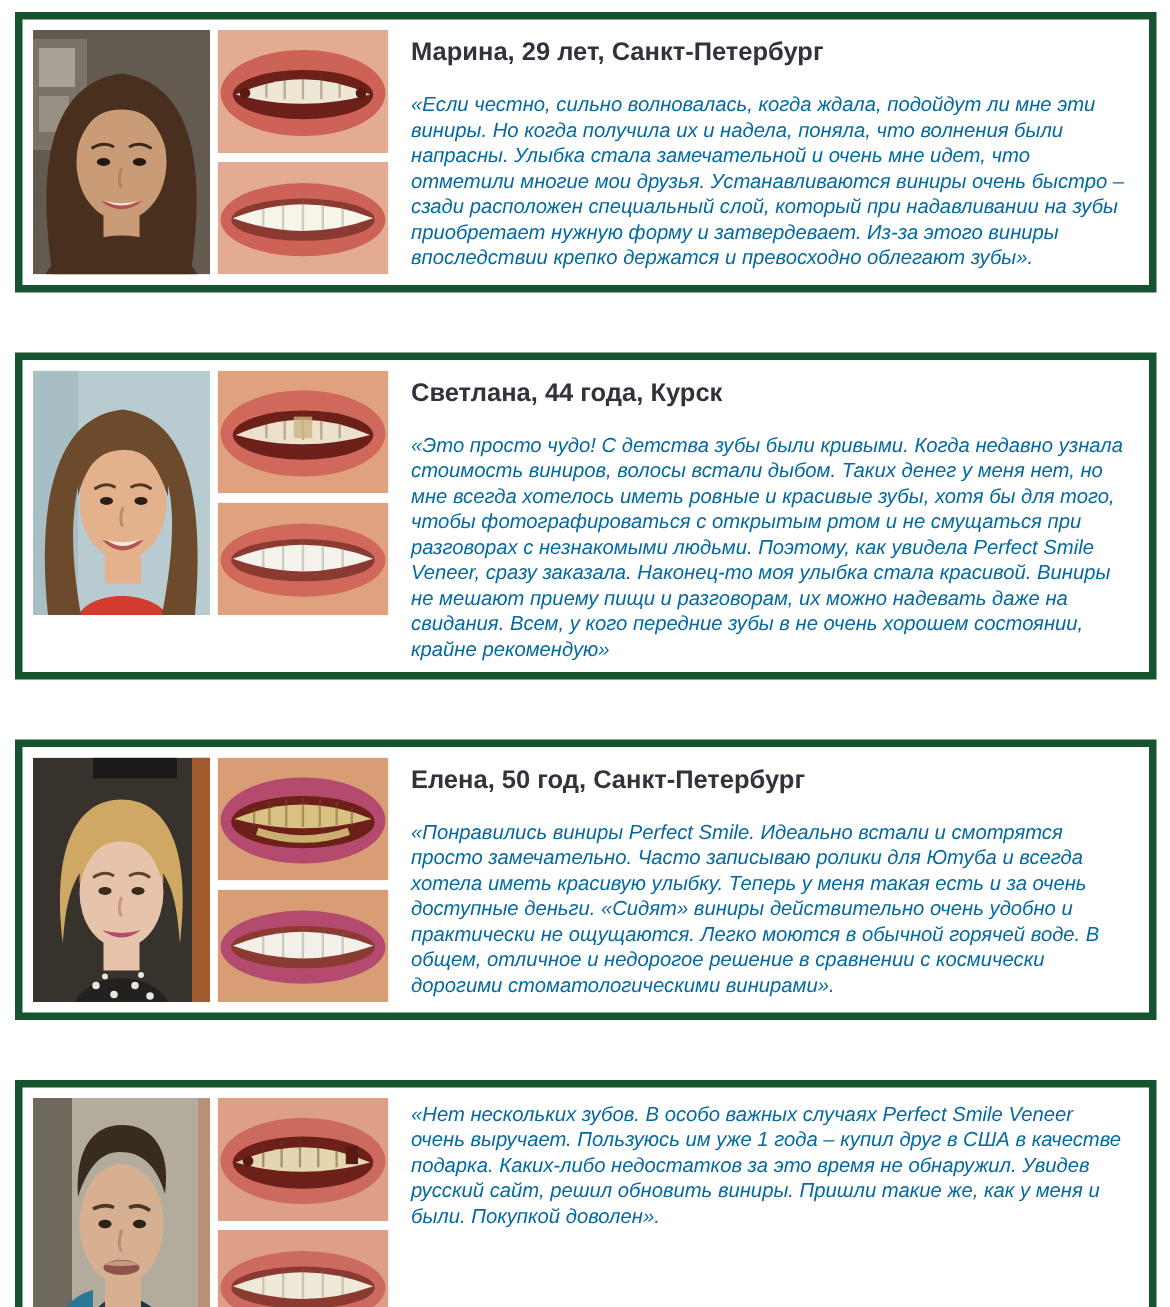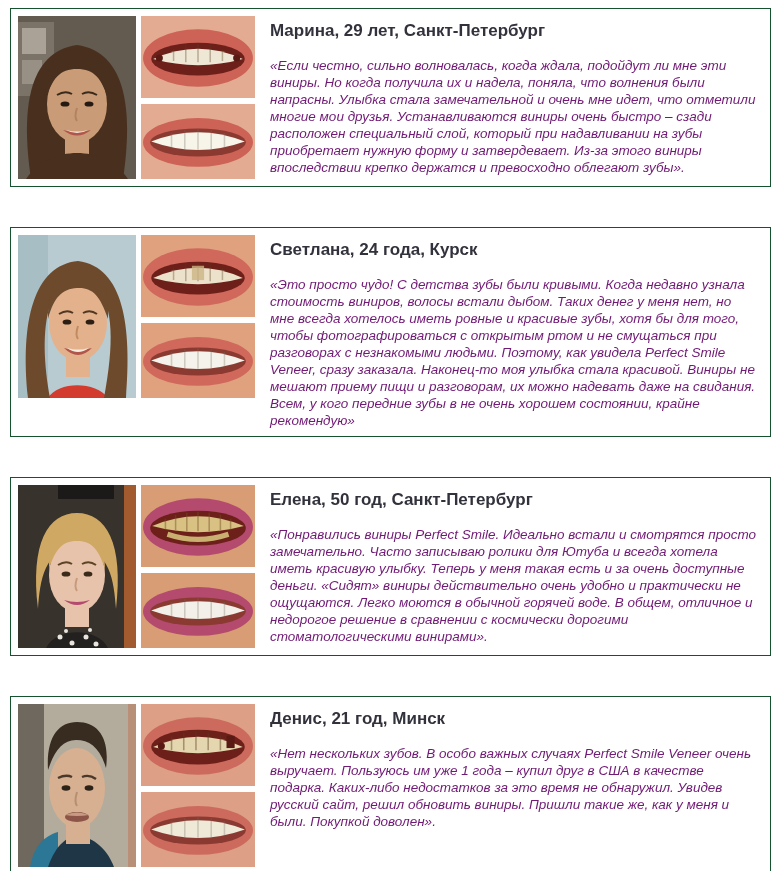--- a/index.html
+++ b/index.html
@@ -7,21 +7,21 @@
   .page {
     width: 780px;
     box-sizing: border-box;
     padding: 8px 9px 14px 10px;
     background: #ffffff;
   }
   .card {
     display: flex;
     align-items: flex-start;
     box-sizing: border-box;
-    border: 1px solid #14532d;
+    border: 5px solid #14532d;
     background: #ffffff;
     padding: 7px;
     margin-bottom: 40px;
   }
   .card:last-child { margin-bottom: 0; }
   .photos { display: flex; gap: 5px; flex: 0 0 auto; }
   .portrait { width: 118px; height: 163px; overflow: hidden; }
   .teeth-col { display: flex; flex-direction: column; gap: 6px; width: 114px; }
   .teeth-photo { width: 114px; height: 82px; overflow: hidden; }
   .teeth-photo.after { height: 75px; }
@@ -32,21 +32,21 @@
     font-size: 17px;
     line-height: 21px;
     font-weight: bold;
     color: #32323c;
   }
   .quote {
     margin: 0;
     font-size: 13.5px;
     line-height: 17px;
     font-style: italic;
-    color: #701a75;
+    color: #0369a1;
   }
 </style>
 </head>
 <body>
 
 <div class="page">
 
   <article class="card">
     <div class="photos">
       <div class="portrait">
@@ -134,21 +134,21 @@
             <rect width="112" height="80" fill="#e0a27e"></rect>
             <ellipse cx="56" cy="41" rx="54" ry="26" fill="#d0685c"></ellipse>
             <ellipse cx="56" cy="41" rx="47" ry="15" fill="#8a3a30"></ellipse>
             <path d="M10,40 Q56,20 102,40 Q56,58 10,40 Z" fill="#f4f2ea"></path>
             <path d="M30,31 v16 M43,28 v20 M56,27 v22 M69,28 v20 M82,31 v16" stroke="rgba(120,110,95,0.3)" stroke-width="1.5" fill="none"></path>
           </svg>
         </div>
       </div>
     </div>
     <div class="content">
-      <h3 class="title">Светлана, 24 года, Курск</h3>
+      <h3 class="title">Светлана, 44 года, Курск</h3>
       <p class="quote">«Это просто чудо! С детства зубы были кривыми. Когда недавно узнала стоимость виниров, волосы встали дыбом. Таких денег у меня нет, но мне всегда хотелось иметь ровные и красивые зубы, хотя бы для того, чтобы фотографироваться с открытым ртом и не смущаться при разговорах с незнакомыми людьми. Поэтому, как увидела Perfect Smile Veneer, сразу заказала. Наконец-то моя улыбка стала красивой. Виниры не мешают приему пищи и разговорам, их можно надевать даже на свидания. Всем, у кого передние зубы в не очень хорошем состоянии, крайне рекомендую»</p>
     </div>
   </article>
 
   <article class="card">
     <div class="photos">
       <div class="portrait">
         <svg viewBox="0 0 118 163" preserveAspectRatio="none">
           <rect width="118" height="163" fill="#37322c"></rect>
           <rect x="106" y="0" width="12" height="163" opacity="0.85" fill="#b4632f"></rect>
@@ -238,18 +238,17 @@
             <rect width="112" height="80" fill="#dd9f85"></rect>
             <ellipse cx="56" cy="41" rx="54" ry="26" fill="#cc6a5e"></ellipse>
             <ellipse cx="56" cy="41" rx="47" ry="15" fill="#8a3a30"></ellipse>
             <path d="M10,40 Q56,20 102,40 Q56,58 10,40 Z" fill="#efe9d8"></path>
             <path d="M30,31 v16 M43,28 v20 M56,27 v22 M69,28 v20 M82,31 v16" stroke="rgba(120,110,95,0.3)" stroke-width="1.5" fill="none"></path>
           </svg>
         </div>
       </div>
     </div>
     <div class="content">
-      <h3 class="title">Денис, 21 год, Минск</h3>
       <p class="quote">«Нет нескольких зубов. В особо важных случаях Perfect Smile Veneer очень выручает. Пользуюсь им уже 1 года – купил друг в США в качестве подарка. Каких-либо недостатков за это время не обнаружил. Увидев русский сайт, решил обновить виниры. Пришли такие же, как у меня и были. Покупкой доволен».</p>
     </div>
   </article>
 
 </div>
 
 </body></html>

